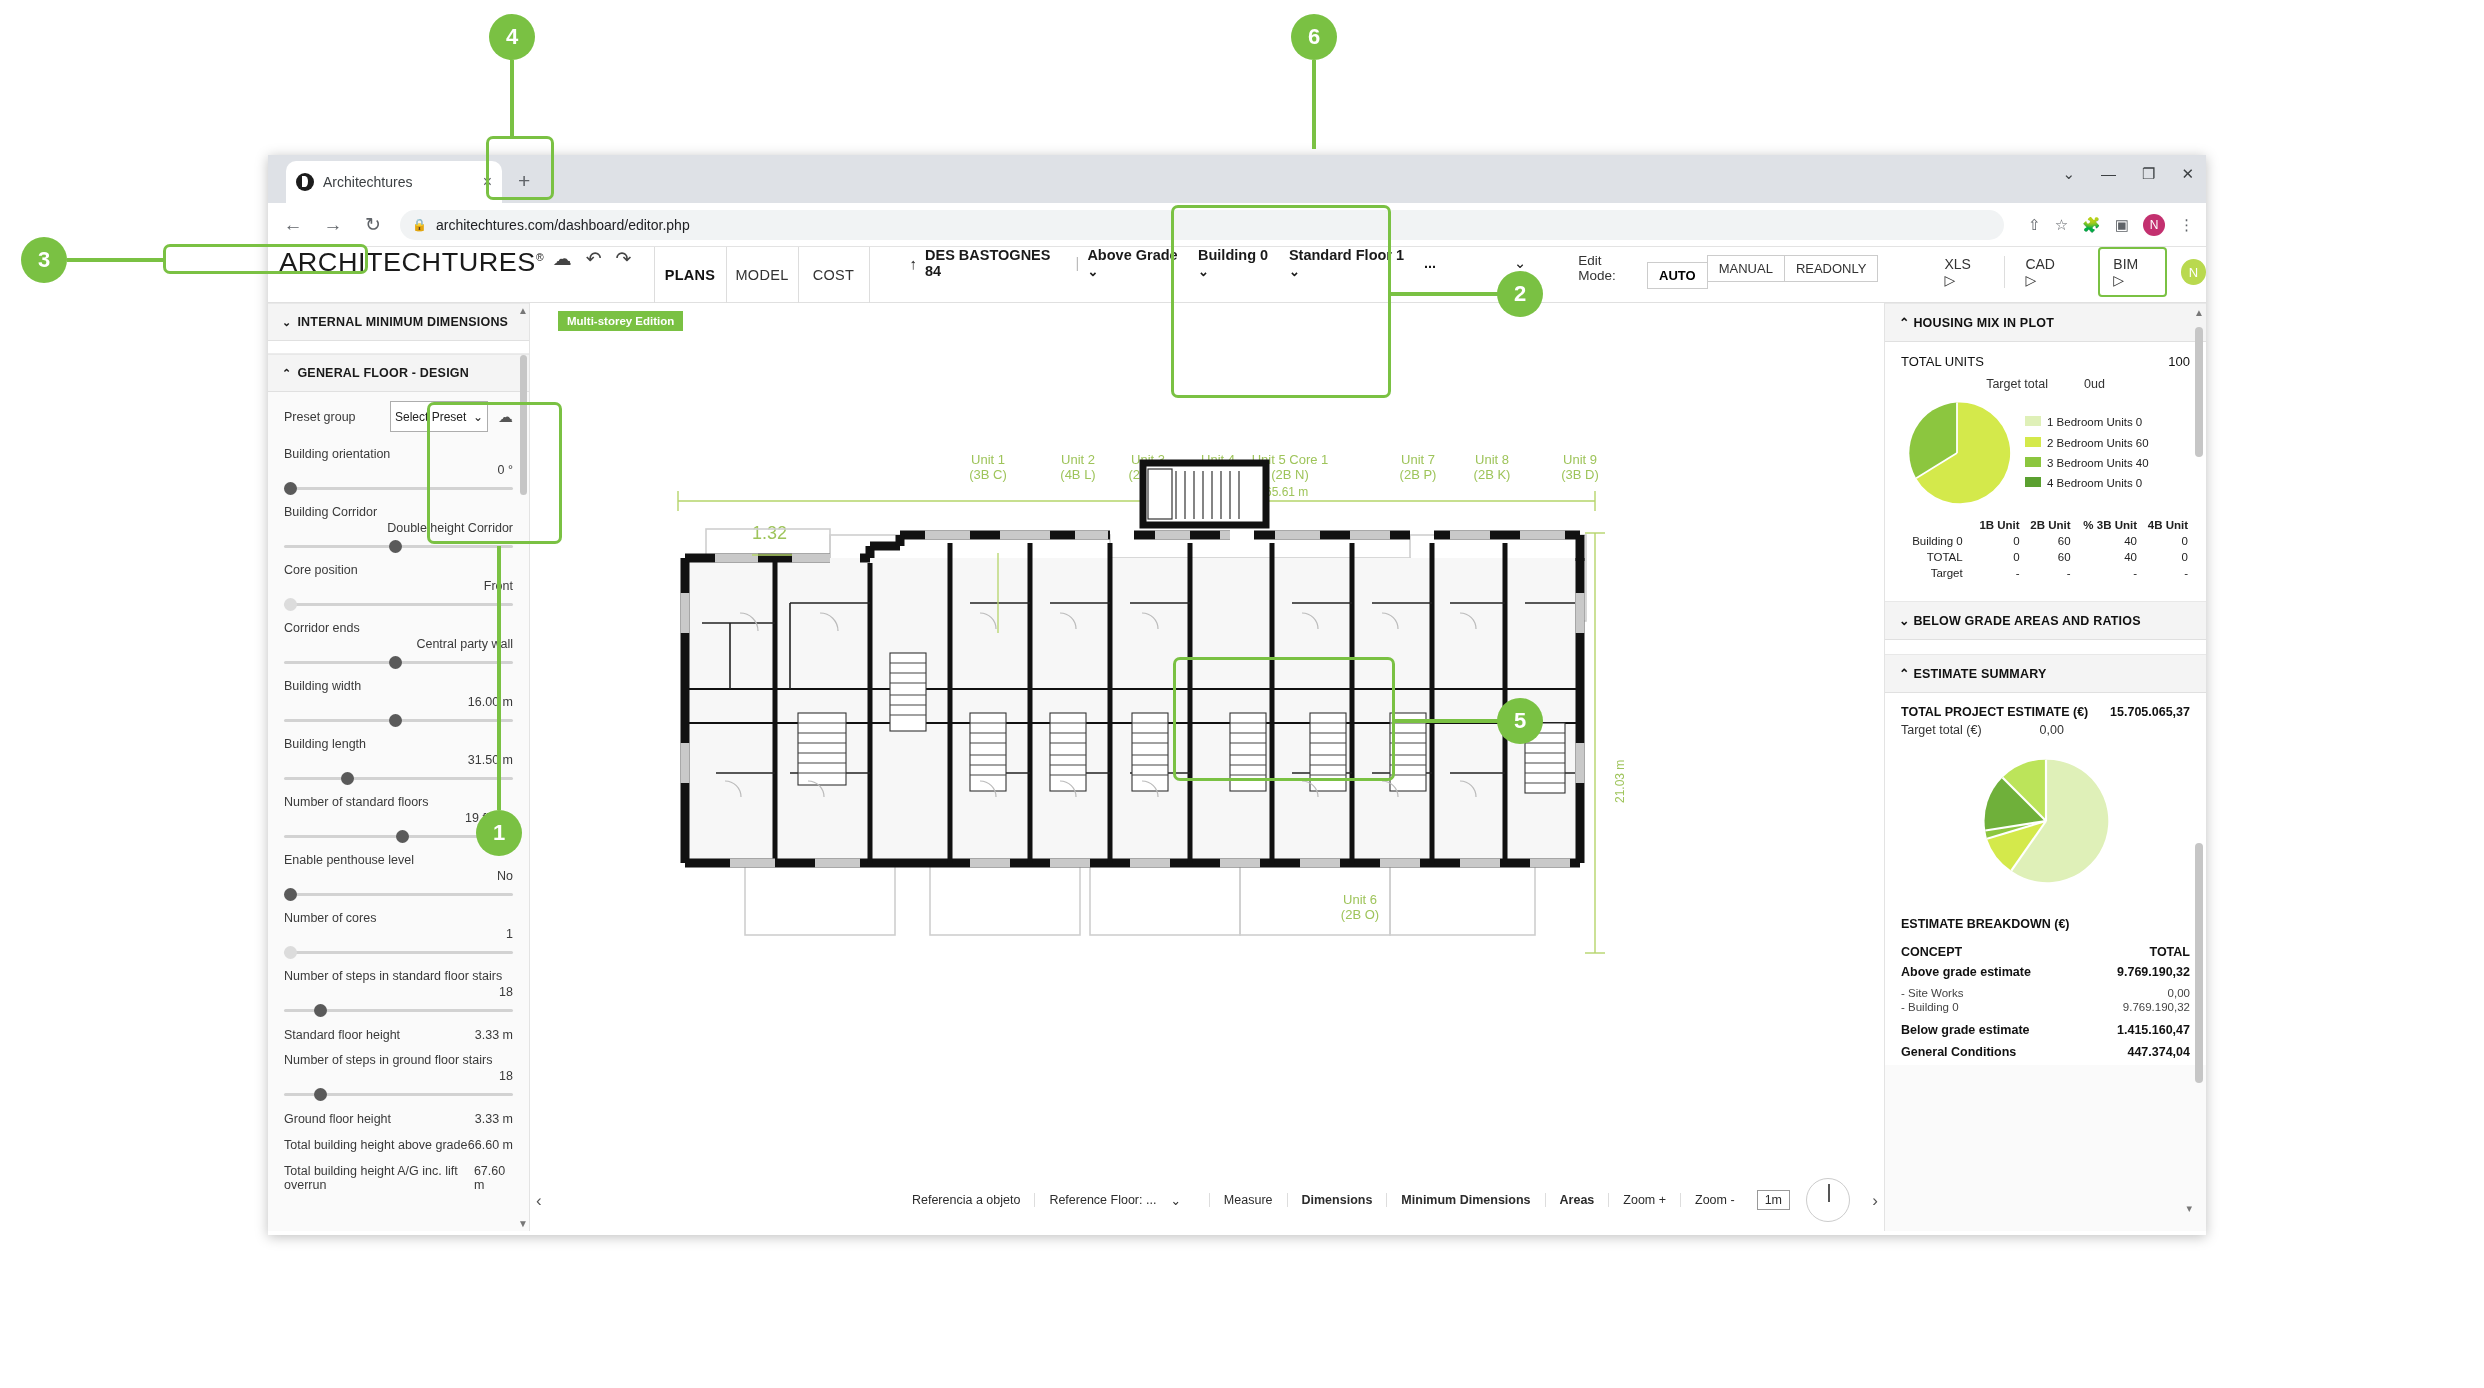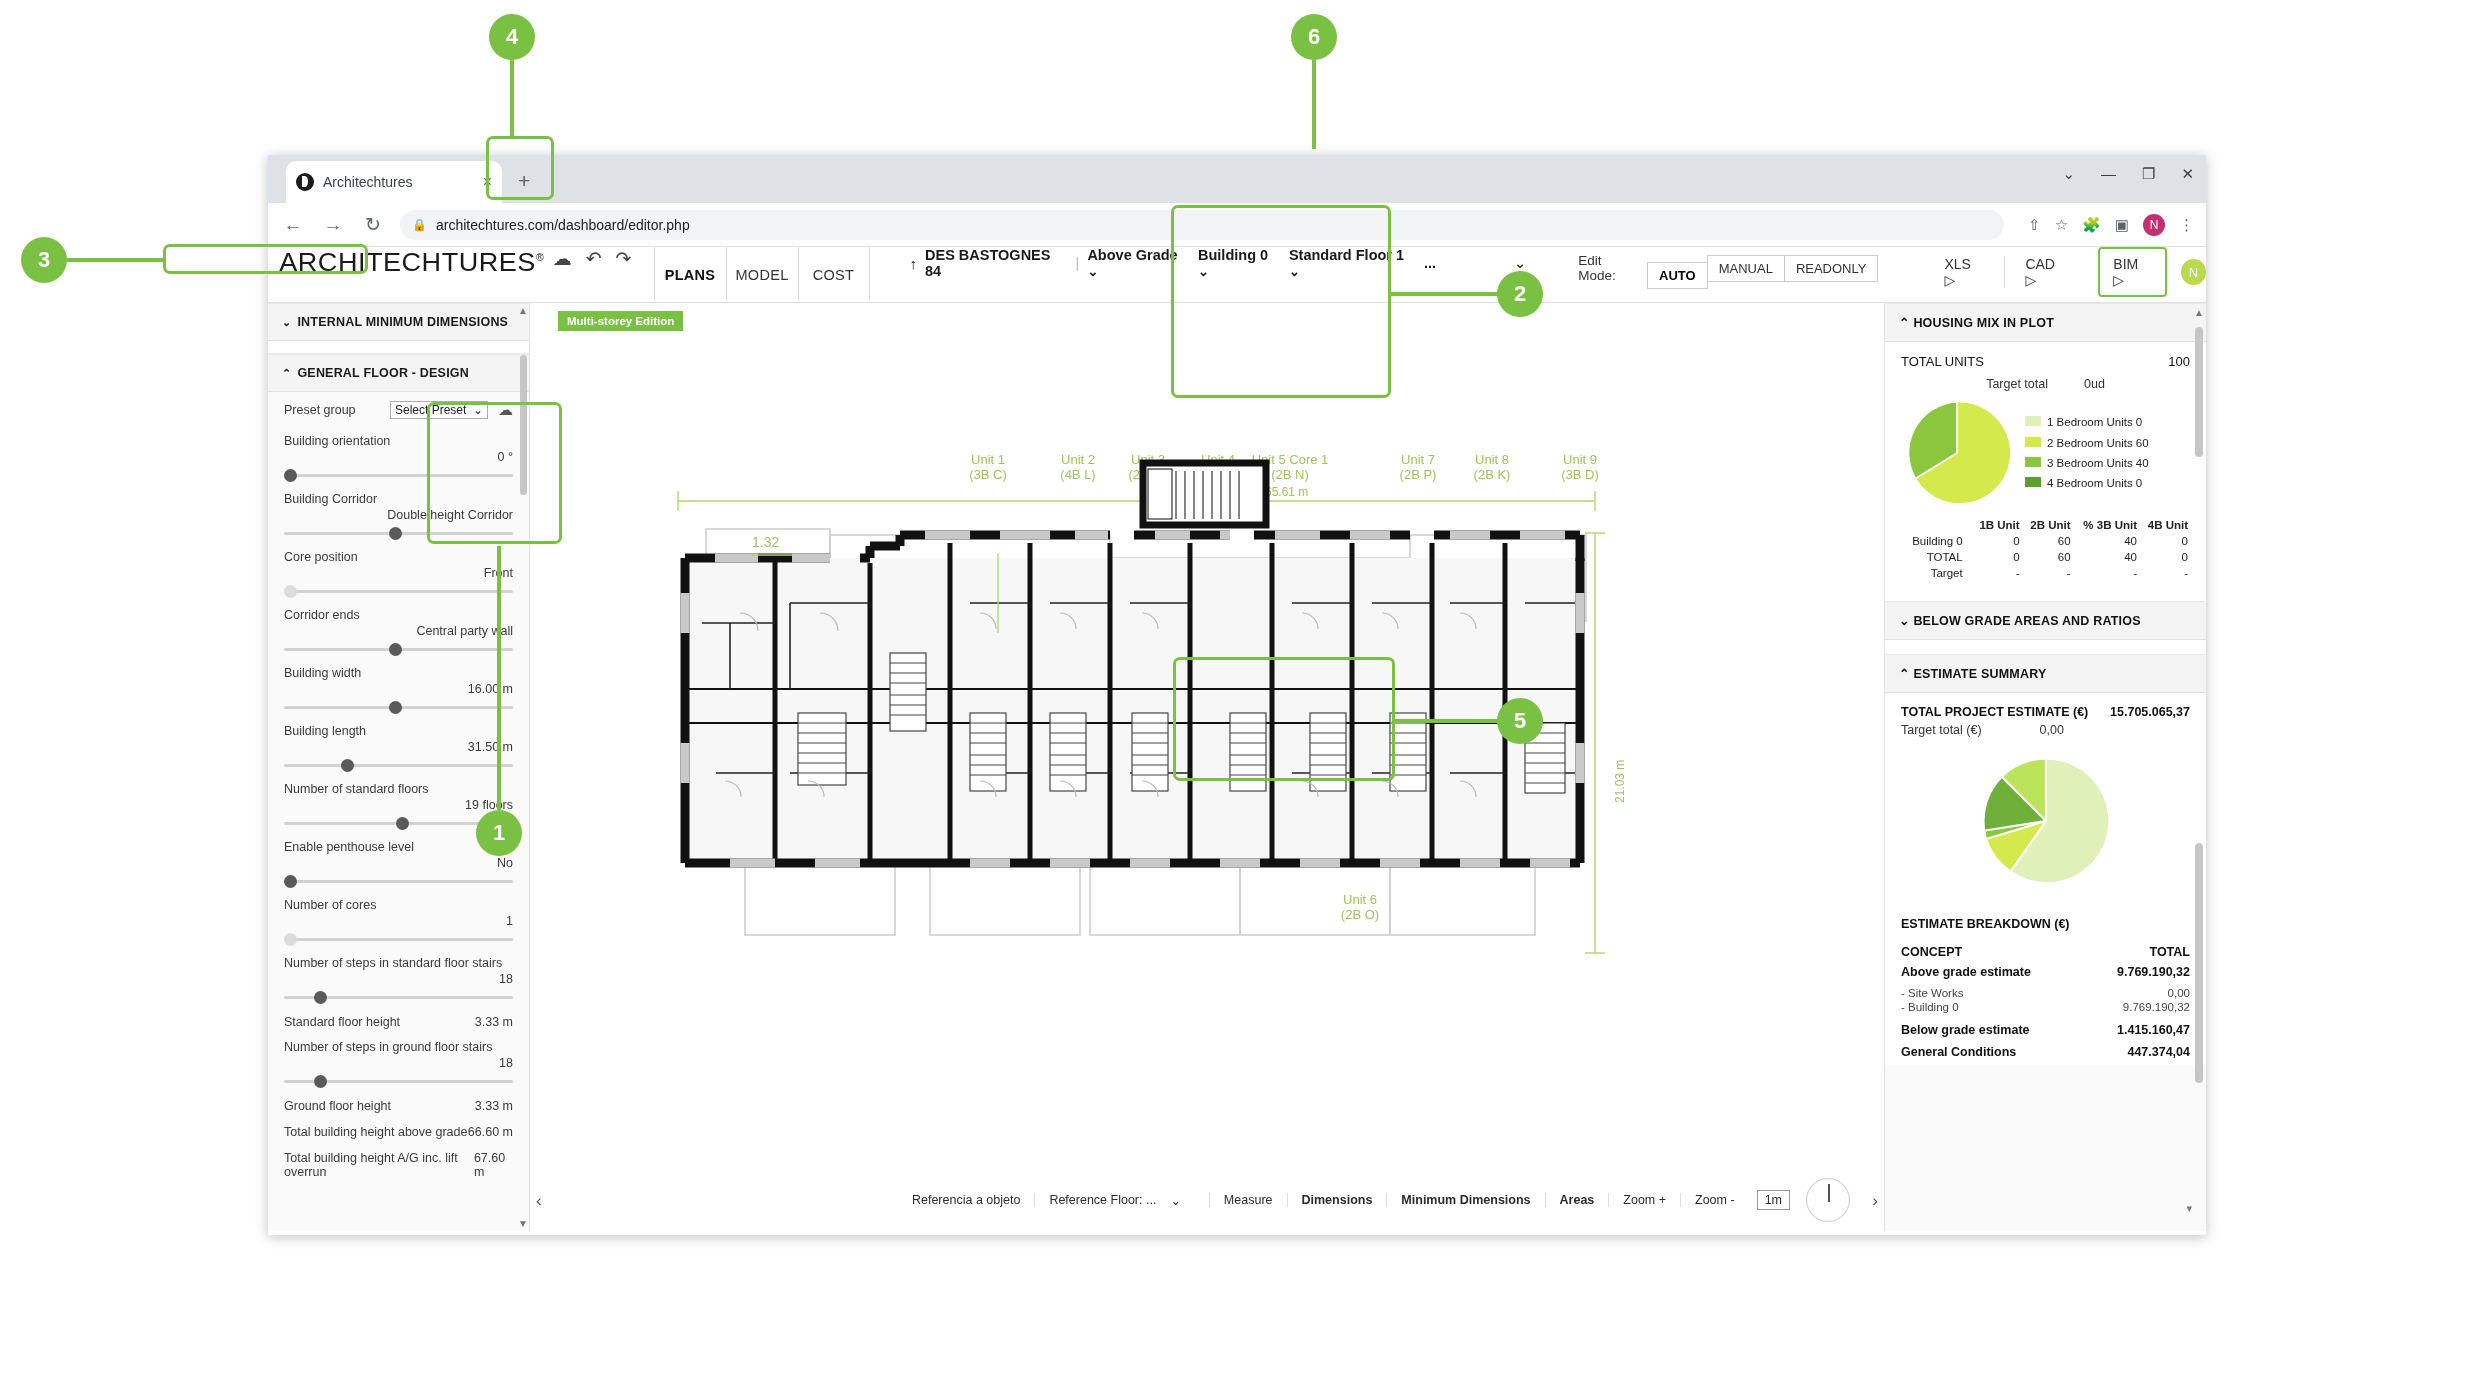--- a/index.html
+++ b/index.html
@@ -81,21 +81,21 @@
   .ctl{ padding:5px 16px 4px 16px; }
   .ctl-lbl{ font-size:12.5px; color:#3a3a3a; }
   .ctl-val{ font-size:12.5px; color:#3a3a3a; text-align:right; margin-top:2px;}
   .ctl-row{ display:flex; justify-content:space-between; align-items:center; font-size:12.5px; color:#3a3a3a; padding:6px 16px;}
   .slider{ position:relative; height:16px; margin-top:3px; }
   .slider .track{ position:absolute; top:7px; left:0; right:0; height:2.5px; background:#d2d2d2; border-radius:2px;}
   .slider .knob{ position:absolute; top:2px; width:13px; height:13px; border-radius:50%; background:#5a5a5a;}
   .slider .knob.light{ background:#dcdcdc; }
   .preset-row{ display:flex; align-items:center; gap:10px; padding:9px 16px 10px 16px;}
   .preset-lbl{font-size:12.5px;color:#3a3a3a;flex:1;}
-  .preset-sel{ width:98px; height:18px; border:1px solid #adadad; background:#fff; font-size:12px;
+  .preset-sel{ width:98px; height:31px; border:1px solid #adadad; background:#fff; font-size:12px;
     color:#222; display:flex; align-items:center; justify-content:space-between; padding:0 4px;}
   .cloud-ico{font-size:15px;color:#555;}
   .lp-scroll{position:absolute;right:2px;top:52px;width:7px;height:140px;background:#c6c6c6;border-radius:4px;}
   .lp-arrow{position:absolute;right:1px;font-size:10px;color:#777;}
 
   
   .canvas{ flex:1; background:#fff; position:relative; overflow:hidden;}
   .badge-mse{ position:absolute; left:28px; top:8px; background:#7ac143; color:#fff;
     font-size:11.5px; font-weight:bold; padding:4px 9px; }
   .unit-lbl{ position:absolute; font-size:13px; color:#9ec45a; line-height:1.15; text-align:center; }
@@ -385,21 +385,21 @@
         <div>Unit 9</div>
           <div>(3B D)</div>
         </div>
       <div class="unit-lbl" style="left:775px;top:590px;width:110px;">
         <div>Unit 6</div>
           <div>(2B O)</div>
         </div>
 
       <div class="dimtext" style="left:735px;top:182px;">65.61 m</div>
       <div class="dimtext dim-v" style="left:1083px;top:500px;">21.03 m</div>
-      <div class="dimtext" style="left:222px;top:231px;font-size:14px;">1.32</div>
+      <div class="dimtext" style="left:222px;top:220px;font-size:18px;">1.32</div>
       <div class="dimtext dim-v" style="left:469px;top:325px;font-size:13px;font-weight:bold;">14.29</div>
 
       <svg width="1354" height="928" style="position:absolute;left:0;top:0;">
 
         <line x1="148" y1="198" x2="1065" y2="198" stroke="#b5d56a" stroke-width="1.4"></line>
         <line x1="148" y1="188" x2="148" y2="208" stroke="#b5d56a" stroke-width="1.4"></line>
         <line x1="1065" y1="188" x2="1065" y2="208" stroke="#b5d56a" stroke-width="1.4"></line>
 
         <line x1="1065" y1="230" x2="1065" y2="650" stroke="#b5d56a" stroke-width="1.4"></line>
         <line x1="1055" y1="230" x2="1075" y2="230" stroke="#b5d56a" stroke-width="1.4"></line>

